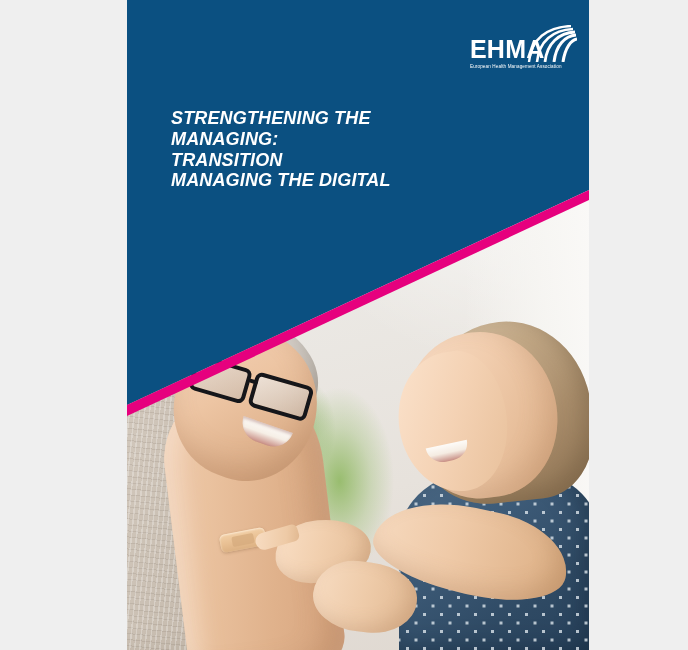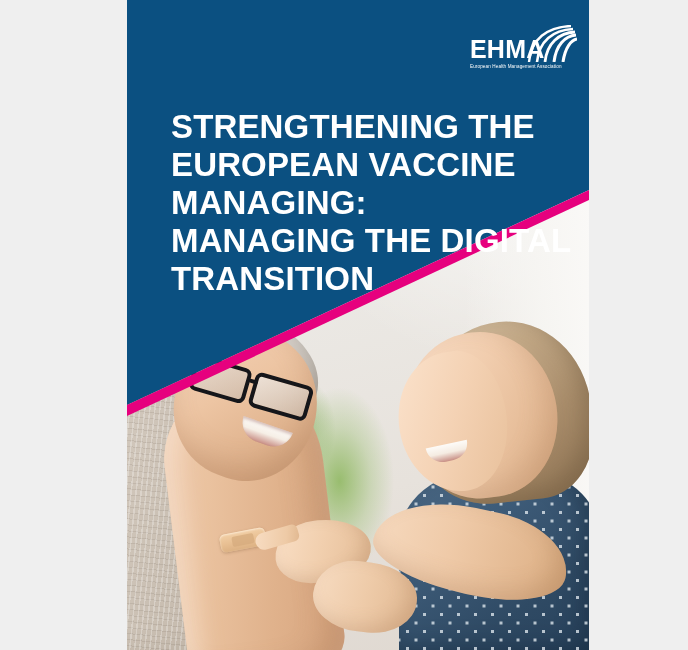--- a/index.html
+++ b/index.html
@@ -260,24 +260,25 @@
     font-size:4.6px; font-weight:400; letter-spacing:.12px;
     color:#ffffff; white-space:nowrap;
   }
 
   
   .title {
     position:absolute;
     left:44px; top:108px;
     width:370px;
     color:#ffffff;
-    font-size:33px;
+    font-size:18px;
     font-weight:700;
     line-height:1.155;
     letter-spacing:.15px;
+    font-style:italic;
   }
   .title-line { display:block; white-space:nowrap; }
 </style>
 </head>
 <body>
 
 <div class="viewport">
 
   <div class="page">
 
@@ -329,20 +330,19 @@
             <path d="M27 37 C 29 20, 38 11, 49 10" stroke-width="3"></path>
             <path d="M36 37 C 38 23, 44 15, 50 14" stroke-width="3"></path>
           </g>
         </svg>
       </span>
       <span class="logo-tagline">European Health Management Association</span>
     </div>
 
     <h1 class="title">
       <span class="title-line">STRENGTHENING THE</span>
-      <span class="title-line">EUROPEAN VACCINE</span>
       <span class="title-line">MANAGING:</span>
+      <span class="title-line">TRANSITION</span>
       <span class="title-line">MANAGING THE DIGITAL</span>
-      <span class="title-line">TRANSITION</span>
     </h1>
 
   </div>
 </div>
 
 </body></html>

